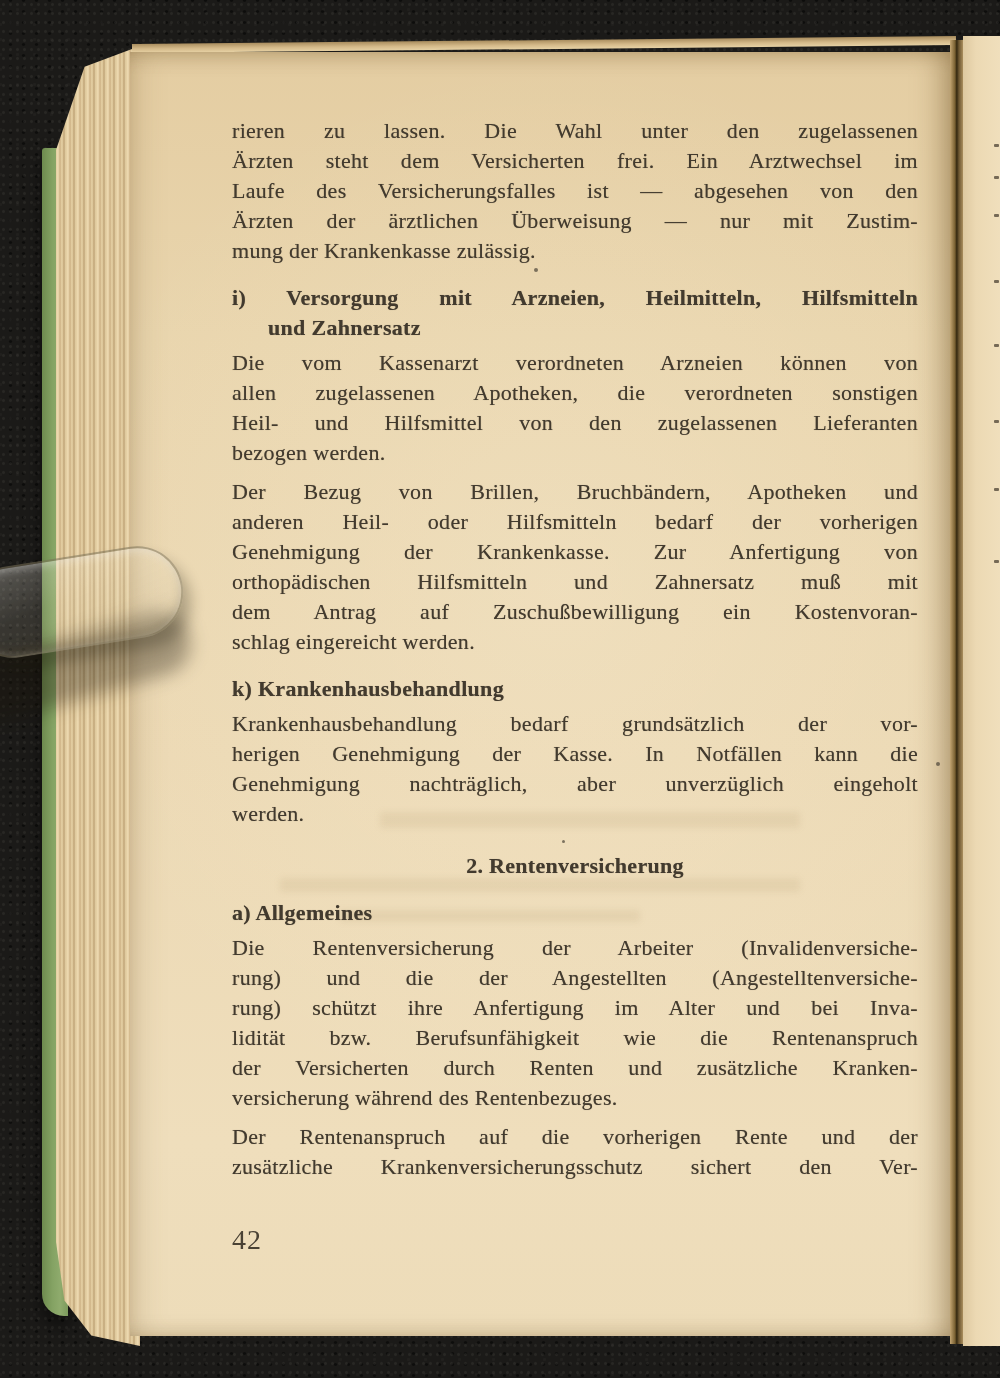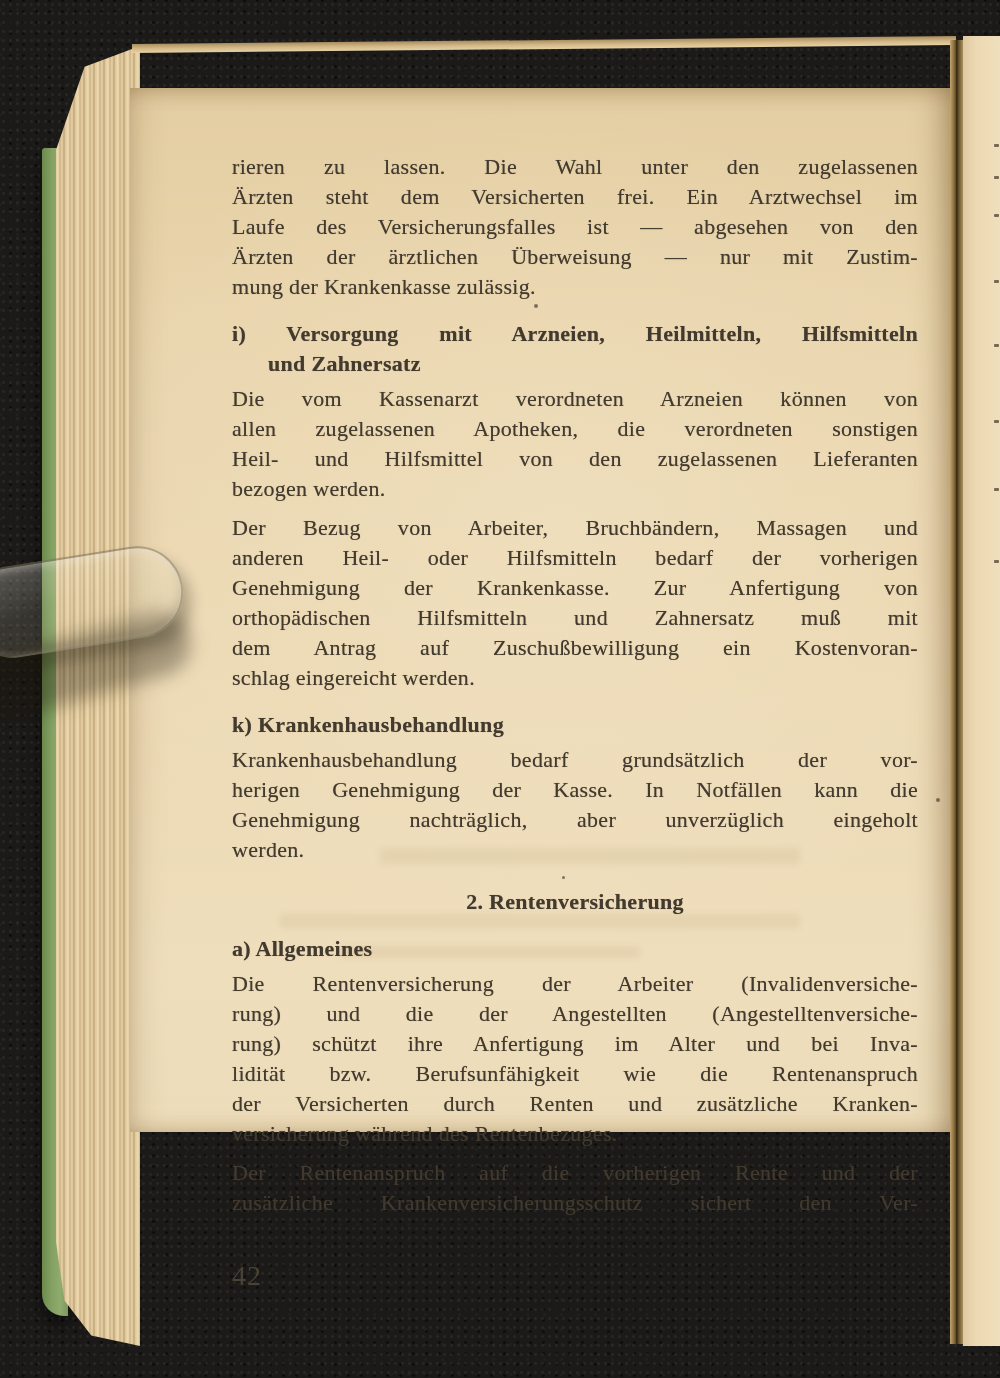--- a/index.html
+++ b/index.html
@@ -29,30 +29,29 @@
       #e2cc9e 0px,#efdcb4 2px,#cdb184 4px,#e8d4a8 6px,#bfa376 8px,#ead7ac 10px);
     clip-path:polygon(0 8%, 34% 1.6%, 100% 0, 100% 100%, 42% 99.2%, 10% 96.5%, 0 92%);
     box-shadow:0 14px 22px rgba(0,0,0,0.6);
   }
   .top-edge {
     position:absolute; left:132px; top:44px; width:824px; height:9px;
     background:linear-gradient(180deg,#a98d5e,#d5ba8a 55%,#e6d1a4);
     transform:rotate(-0.55deg); transform-origin:left center;
   }
   .book-page {
-    position:absolute; left:130px; top:52px; width:822px; height:1044px;
+    position:absolute; left:130px; top:52px; width:822px; height:1284px;
     background:
       radial-gradient(ellipse 90% 60% at 52% 42%, rgba(255,248,230,0.20), rgba(255,248,230,0) 70%),
       linear-gradient(180deg,#e4cda2 0%,#e9d5ad 22%,#ecd9b4 55%,#efdebc 85%,#eddcb9 100%);
     box-shadow:
       inset -22px 0 30px -14px rgba(105,78,34,0.50),
       inset 20px 0 34px -20px rgba(130,100,55,0.38),
       inset 0 14px 22px -14px rgba(120,92,50,0.35),
       inset 0 -10px 18px -12px rgba(130,100,55,0.25);
-    margin-top: 36px;
   }
   .gutter {
     position:absolute; left:950px; top:40px; width:13px; height:1304px;
     background:linear-gradient(90deg,#c3a572 0%,#7a6132 38%,#33270f 52%,#6b5530 68%,#ab8f5e 100%);
   }
   .adjacent-page {
     position:absolute; left:963px; top:36px; width:37px; height:1310px;
     background:linear-gradient(90deg,#dec9a0 0%,#ecd9b3 35%,#f0dfbc 100%);
   }
   .adjacent-page .frag {
@@ -132,21 +131,21 @@
         <div class="line j">i) Versorgung mit Arzneien, Heilmitteln, Hilfsmitteln</div>
         <div class="line l hang">und Zahnersatz</div>
       </div>
       <div class="block body">
         <div class="line j">Die vom Kassenarzt verordneten Arzneien können von</div>
         <div class="line j">allen zugelassenen Apotheken, die verordneten sonstigen</div>
         <div class="line j">Heil- und Hilfsmittel von den zugelassenen Lieferanten</div>
         <div class="line l">bezogen werden.</div>
       </div>
       <div class="block body">
-        <div class="line j">Der Bezug von Arbeiter, Bruchbändern, Massagen und</div>
+        <div class="line j">Der Bezug von Brillen, Bruchbändern, Apotheken und</div>
         <div class="line j">anderen Heil- oder Hilfsmitteln bedarf der vorherigen</div>
         <div class="line j">Genehmigung der Krankenkasse. Zur Anfertigung von</div>
         <div class="line j">orthopädischen Hilfsmitteln und Zahnersatz muß mit</div>
         <div class="line j">dem Antrag auf Zuschußbewilligung ein Kostenvoran-</div>
         <div class="line l">schlag eingereicht werden.</div>
       </div>
       <div class="block subheading">
         <div class="line l">k) Krankenhausbehandlung</div>
       </div>
       <div class="block body">

